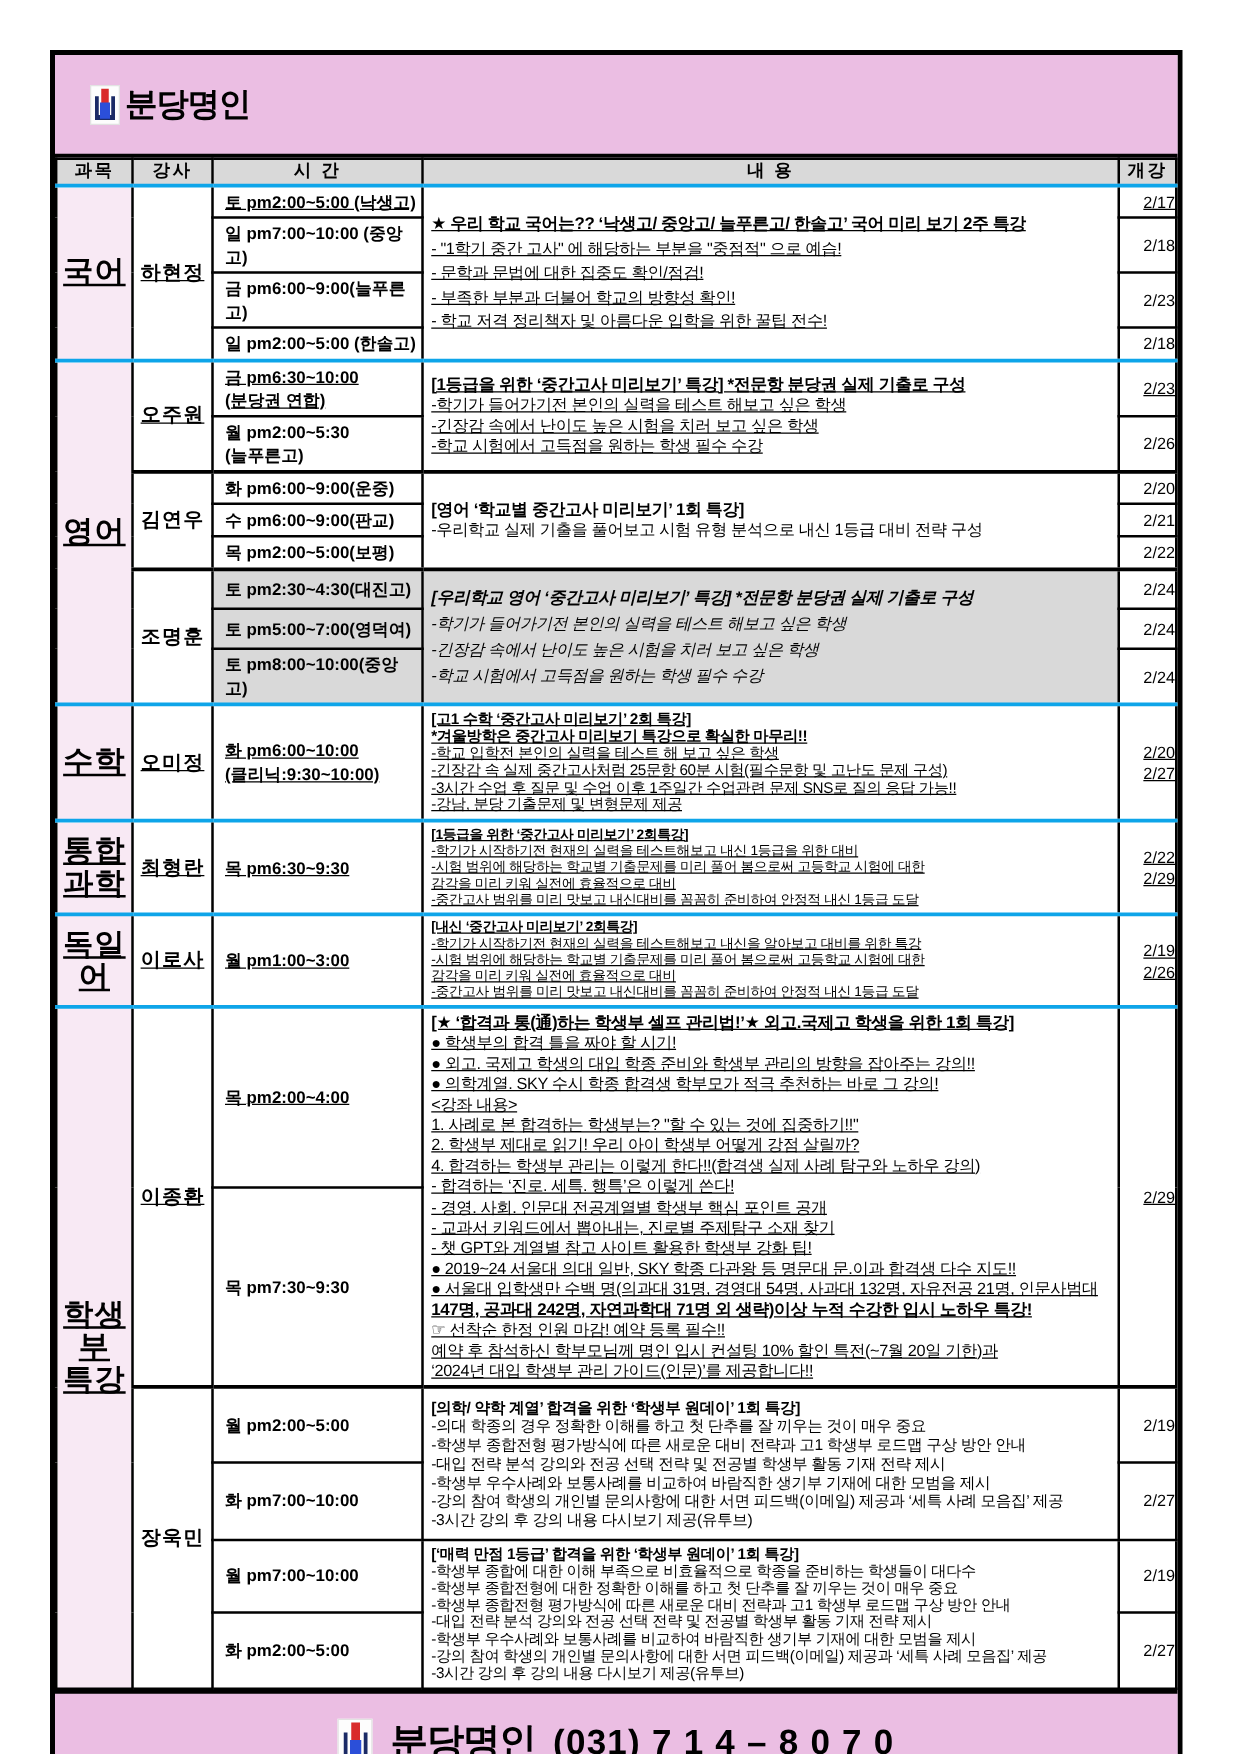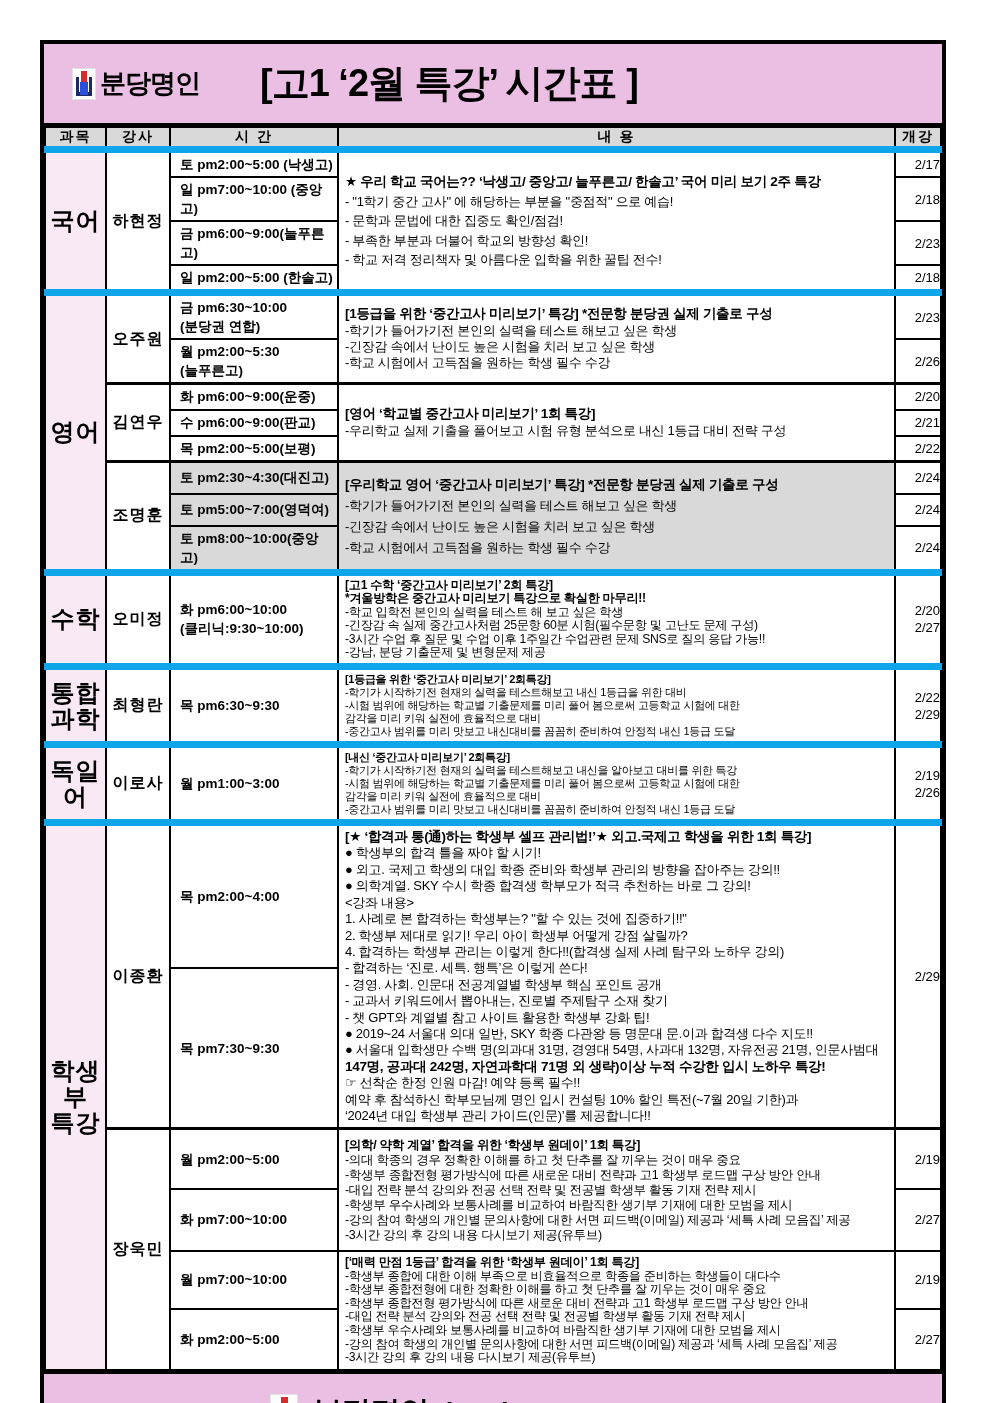--- a/index.html
+++ b/index.html
@@ -19,39 +19,39 @@
   .logo { position:relative; width:24px; height:32px; background:#fdfdfd; border:1px solid #e2e2e2; }
   .logo .red  { position:absolute; left:8px; top:2px;  width:6px; height:12px; background:#d92b2b; }
   .logo .blue { position:absolute; left:7px; top:13px; width:8px; height:13px; background:#2b4fd9; }
   .logo .u    { position:absolute; left:3px; top:8px;  width:16px; height:19px;
                 border-left:3px solid #1b2a66; border-right:3px solid #1b2a66; border-bottom:4px solid #1b2a66; }
 
   
   table { width:100%; border-collapse:collapse; table-layout:fixed; }
   td, th { border:2px solid #000; overflow:hidden; }
   th { background:#D9D9D9; font-size:14px; font-weight:bold; height:21px; letter-spacing:2px; }
-  .sec td { border-top:7px solid #0ea5e9; }       
+  .sec td { border-top:3px solid #0ea5e9;text-decoration:underline; }       
   .grp td { border-top:3px solid #000; }       
 
   .subject { background:#F8E9F4; font-size:24px; font-weight:bold; text-align:center;
     vertical-align:middle; white-space:pre-line; line-height:26px; letter-spacing:1px; }
   .teacher { font-size:16px; font-weight:bold; text-align:center; vertical-align:middle; letter-spacing:1px; }
   .time { font-size:13.5px; font-weight:bold; text-align:left; vertical-align:middle;
     padding:2px 4px 2px 9px; white-space:pre-line; line-height:19px; }
   .start { font-size:13px; text-align:right; vertical-align:middle; white-space:pre-line; line-height:17px; }
   .content { vertical-align:middle; padding:3px 6px; }
   .gray { background:#D9D9D9; }
 
   .cl { font-size:13px; line-height:16.4px; white-space:pre-line; letter-spacing:-0.3px; }
   .cl.b { font-weight:bold; font-size:13.5px; }
   .lh13 .cl { font-size:11px;   line-height:13px; }
   .lh14 .cl { font-size:12.2px; line-height:13.6px; }
   .lh15 .cl { font-size:12.5px; line-height:15px; }
   .lh19 .cl { line-height:19.5px; }
-  .lh21 .cl { line-height:21px; }
+  .lh21 .cl { line-height:21px;font-style:italic; }
 
   
   .h26 { height:26px; } .h39 { height:39px; } .h32 { height:32px; }
   .h93 { height:93px; } .h75 { height:75px; } .h74 { height:74px; }
   .h137 { height:137px; } .h152 { height:152px; }
   .h60 { height:60px; } .h62 { height:62px; } .h58 { height:58px; } .h61 { height:61px; }
 
   
   .footer-band { height:81px; background:#EBBEE3; border-top:3px solid #000;
     display:flex; align-items:center; justify-content:center; gap:14px; }
@@ -69,21 +69,20 @@
 
   <div class="title-band">
     <div class="brand">
       <div class="logo">
         <span class="u"></span>
           <span class="red"></span>
           <span class="blue"></span>
       </div>
       <span class="brand-name">분당명인</span>
     </div>
-    <div class="page-title">[고1 ‘2월 특강’ 시간표 ]</div>
   </div>
 
   <table>
     <colgroup>
       <col style="width:61px">
         <col style="width:64px">
         <col style="width:168px">
         <col style="width:557px">
         <col style="width:46px">
     </colgroup>

